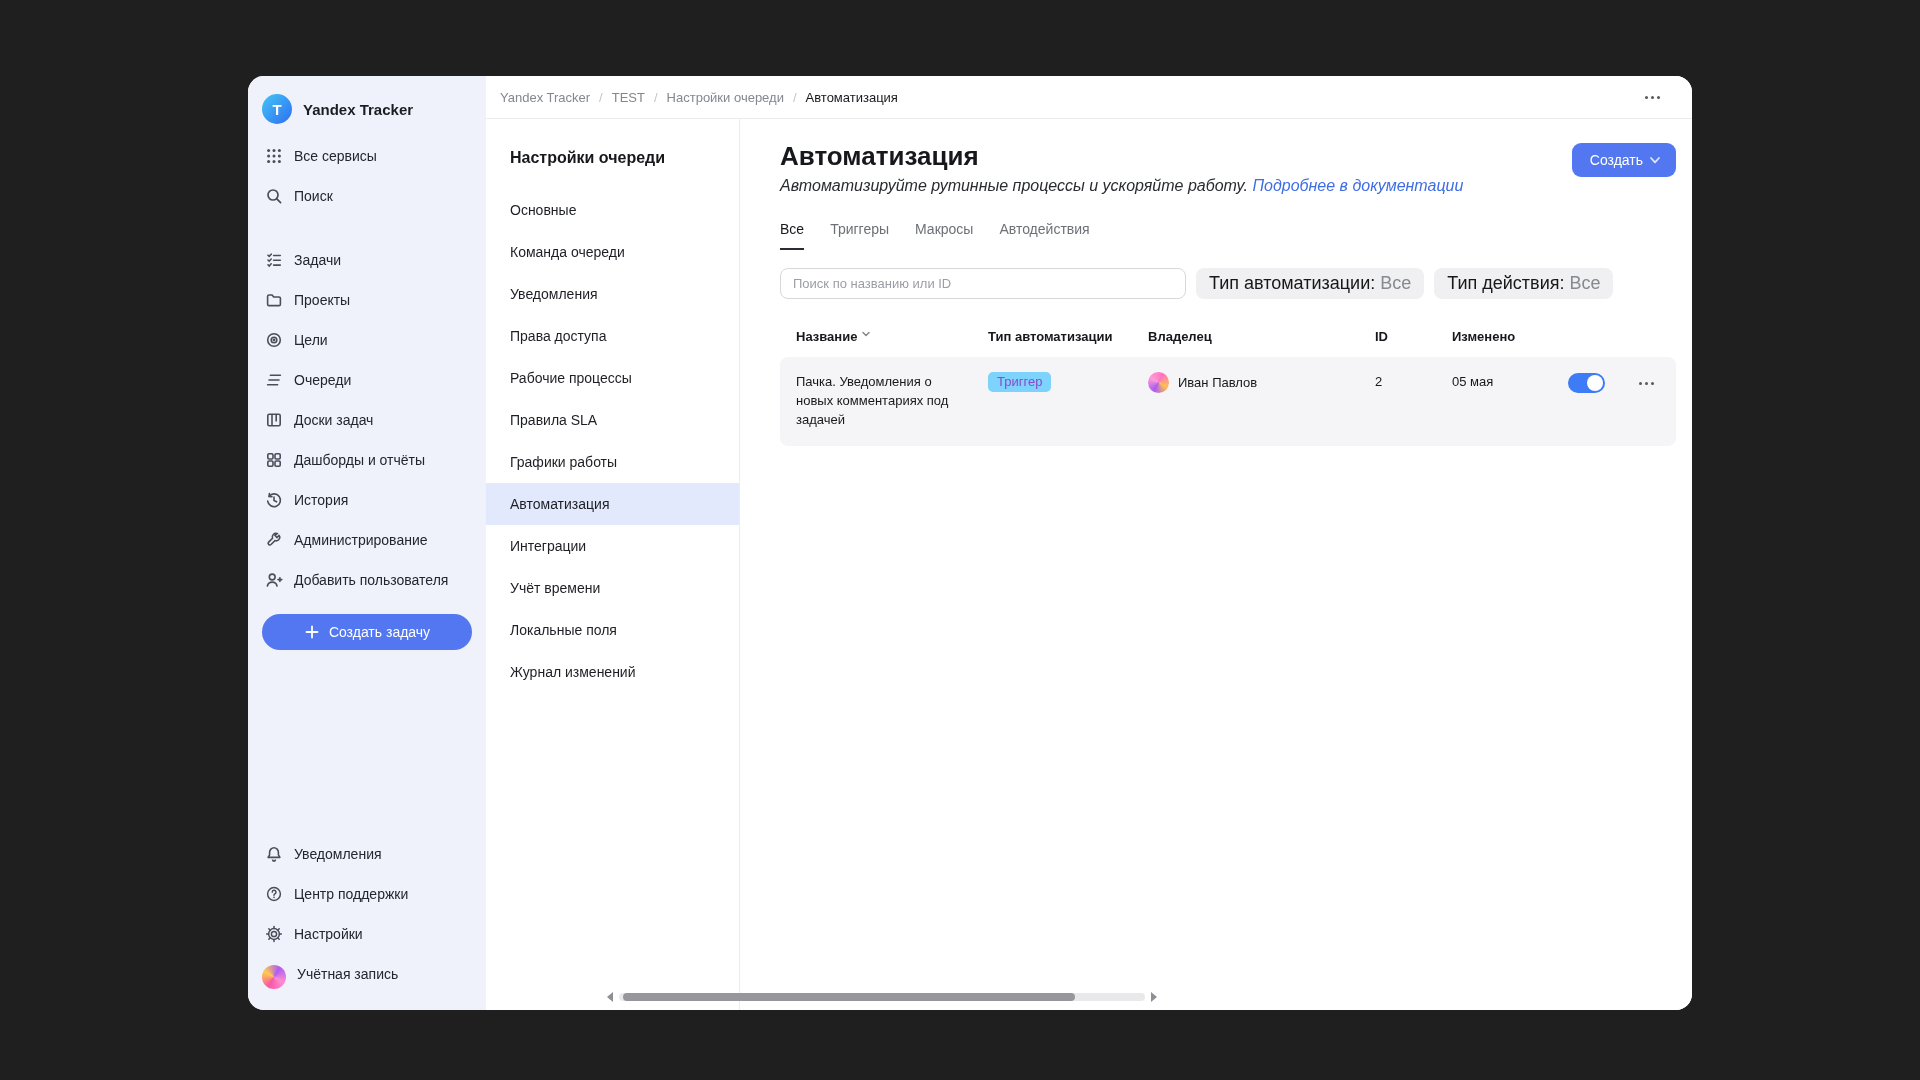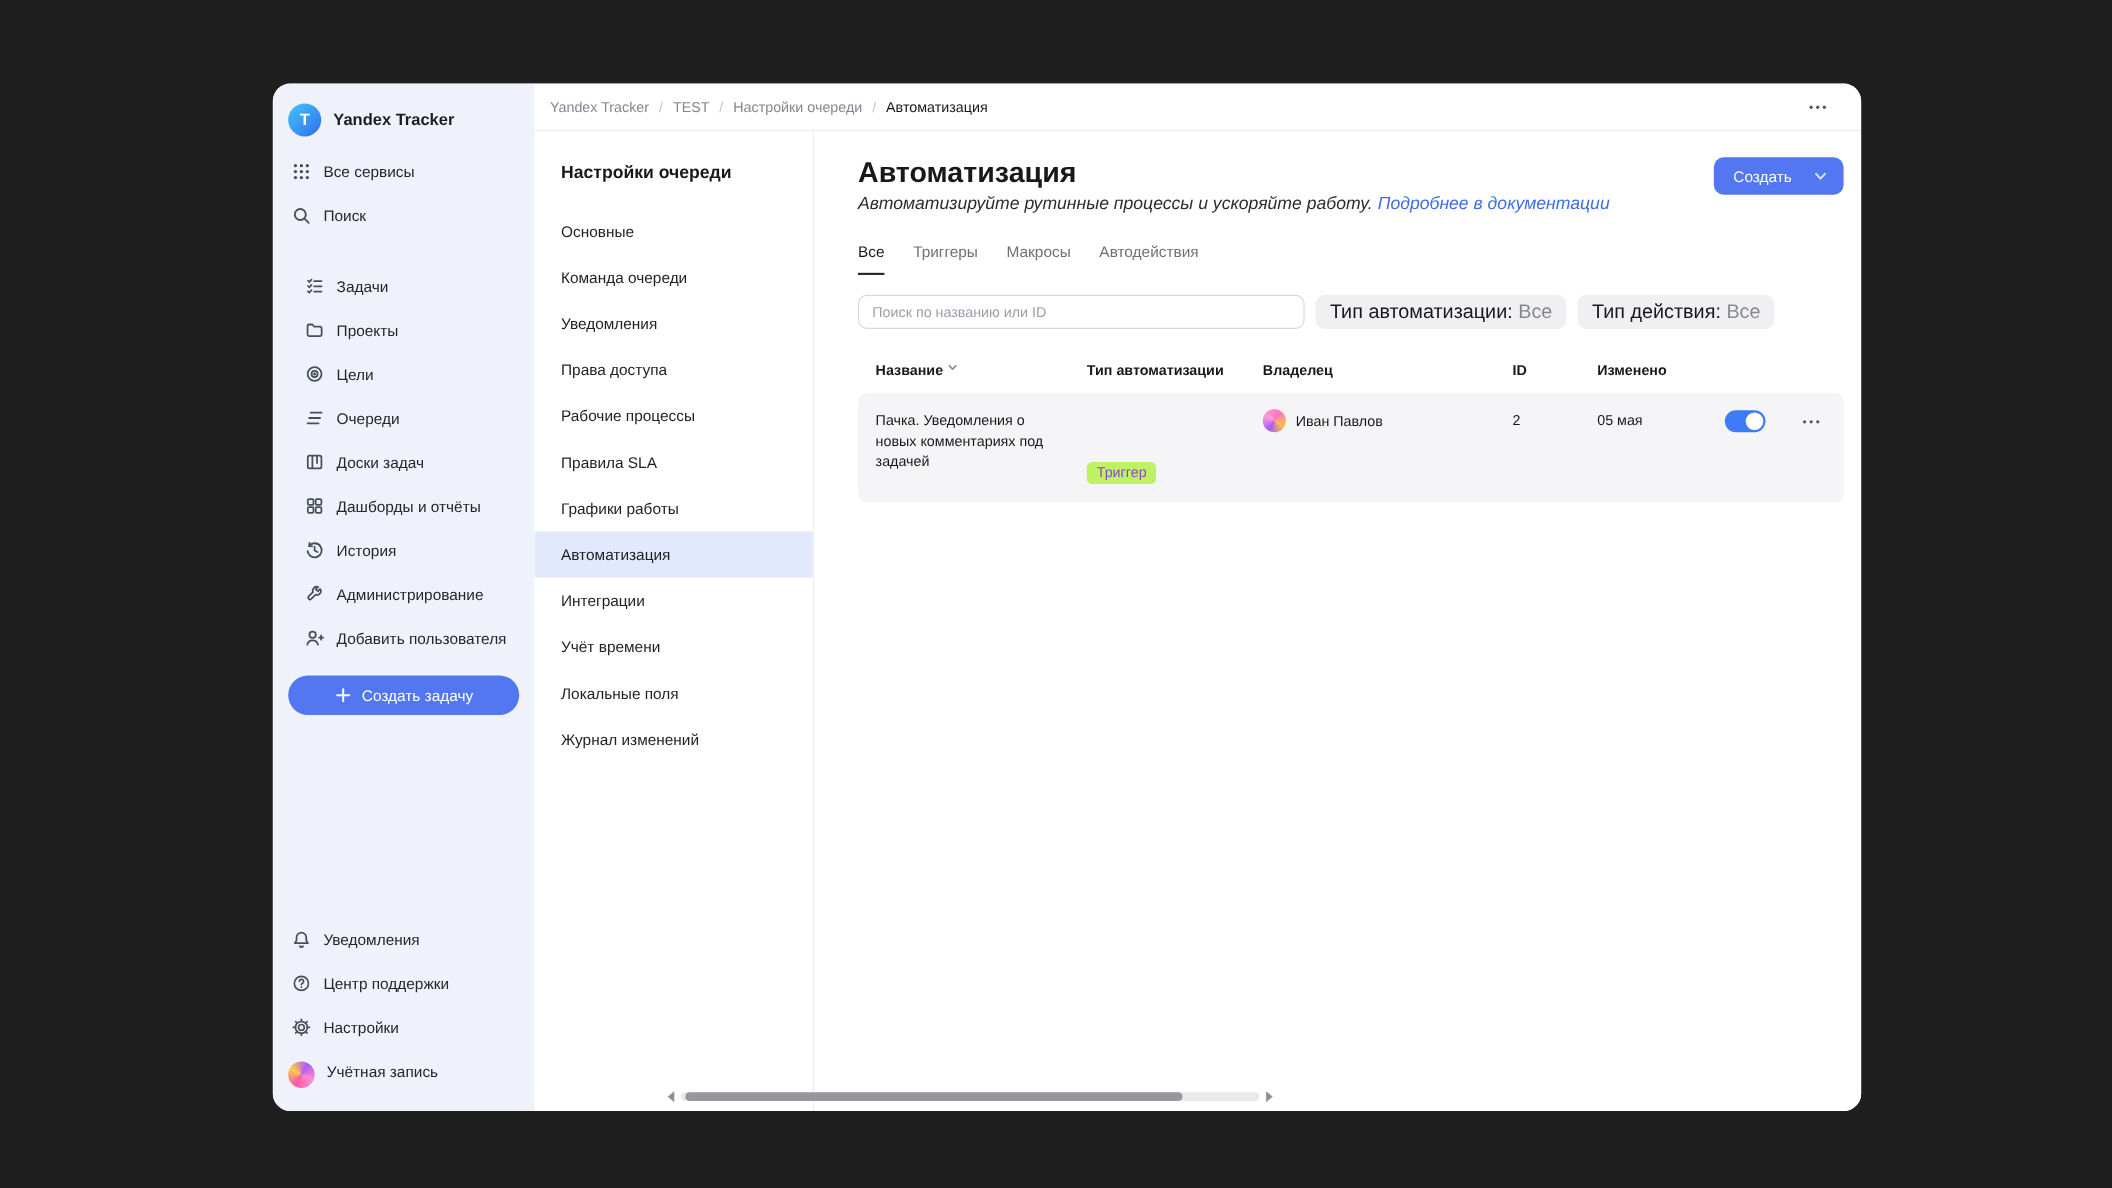--- a/index.html
+++ b/index.html
@@ -13,21 +13,21 @@
              padding:14px 0 10px; }
   .brand { display:flex; align-items:center; gap:11px; padding:4px 14px 12px; }
   .logo { width:30px; height:30px; border-radius:50%; background:linear-gradient(135deg,#43c6f5,#2e6ef2);
           color:#fff; display:flex; align-items:center; justify-content:center;
           font-weight:bold; font-size:15px; }
   .brand-name { font-size:15px; font-weight:bold; color:#1b1d22; }
   .side-item { display:flex; align-items:flex-start; gap:11px; padding:11px 17px; font-size:14px;
                color:#23262d; cursor:pointer; line-height:18px; }
   .side-item .icon { width:18px; height:18px; color:#494e59; flex:0 0 18px; }
   .icon svg { width:18px; height:18px; display:block; }
-  .nav-group { margin-top:24px;padding-left:12px; }
+  .nav-group { margin-top:24px; }
   .create-task-btn { margin:14px 14px 0; height:36px; border:none; background:#5277f0; color:#fff;
                      border-radius:18px; display:flex; align-items:center; justify-content:center;
                      gap:9px; font-size:14px; font-family:inherit; cursor:pointer; }
   .create-task-btn .icon { width:16px; height:16px; color:#fff; }
   .create-task-btn .icon svg { width:16px; height:16px; }
   .bottom-group { margin-top:auto; }
   .mini-avatar { width:24px; height:24px; border-radius:50%; flex:0 0 24px; margin-left:-3px;
                  background:conic-gradient(from 210deg,#f857a6,#ffcc4d,#b05cf5,#ff8bd1,#f857a6); }
 
   
@@ -50,21 +50,21 @@
   .qs-item.active { background:#e2e9fc; }
 
   
   .content { flex:1; padding:22px 16px 0 40px; min-width:0; position:relative; }
   .content-header { display:flex; justify-content:space-between; align-items:flex-start; }
   .page-title { font-size:26px; font-weight:bold; color:#17181c; }
   .subtitle { margin-top:5px; font-size:16px; color:#2a2c31;font-style:italic; }
   .subtitle .doc-link { color:#3f6de4; cursor:pointer; }
   .create-btn { height:34px; padding:0 14px 0 18px; border:none; border-radius:9px; background:#5277f0;
                 color:#fff; font-size:14px; font-family:inherit; display:flex; align-items:center;
-                gap:19px; cursor:pointer; margin-top:2px; }
+                gap:5px; cursor:pointer; margin-top:2px; }
   .create-btn .icon { width:14px; height:14px; color:#dfe6ff; }
   .create-btn .icon svg { width:14px; height:14px; }
 
   .tabs { display:flex; gap:26px; margin-top:26px; }
   .tab { font-size:14px; color:#6d7076; padding-bottom:11px; cursor:pointer; }
   .tab.active { color:#17181c; border-bottom:2px solid #2a2c31; }
 
   .toolbar { display:flex; gap:10px; margin-top:18px; align-items:center; }
   .search-input { width:406px; height:31px; border:1px solid #d7d8dc; border-radius:8px; padding:0 12px;
                   font-size:13px; font-family:inherit; color:#17181c; outline:none; }
@@ -74,22 +74,22 @@
   .chip .chip-value { color:#86898f; }
 
   .table-head, .table-row { display:grid;
      grid-template-columns:192px 160px 227px 77px 1fr 56px 36px; align-items:start; }
   .table-head { margin-top:30px; padding:0 16px; }
   .th { font-size:13px; font-weight:bold; color:#17181c; display:flex; gap:4px; }
   .sort-caret { width:10px; height:10px; color:#85888f; }
   .sort-caret svg { width:10px; height:10px; display:block; }
   .table-row { margin-top:13px; background:#f5f5f7; border-radius:8px; padding:15px 16px 17px; cursor:pointer; }
   .cell-name { font-size:13px; color:#17181c; line-height:19px; max-width:168px; }
-  .badge { display:inline-block; background:#bef264; color:#8a49cf; font-size:13px; border-radius:5px;
-           padding:2px 9px 3px;margin-top:48px; }
+  .badge { display:inline-block; background:#7dd3fc; color:#8a49cf; font-size:13px; border-radius:5px;
+           padding:2px 9px 3px; }
   .owner { display:flex; align-items:center; gap:9px; }
   .owner-name { font-size:13px; color:#17181c;text-align:center; }
   .owner-avatar { width:21px; height:21px; border-radius:50%;
                   background:conic-gradient(from 30deg,#ff74c2,#ffc04d,#a95cf2,#ff9bd6,#ff74c2); }
   .cell-id, .cell-modified { font-size:13px; color:#17181c; padding-top:2px; }
   .toggle { width:37px; height:20px; border-radius:10px; background:#3e7bf6; position:relative;
             cursor:pointer; margin-top:1px; }
   .toggle::after { content:""; position:absolute; top:2px; right:2px; width:16px; height:16px;
                    border-radius:50%; background:#fff; }
   .row-menu { justify-self:end; margin-top:4px; }

